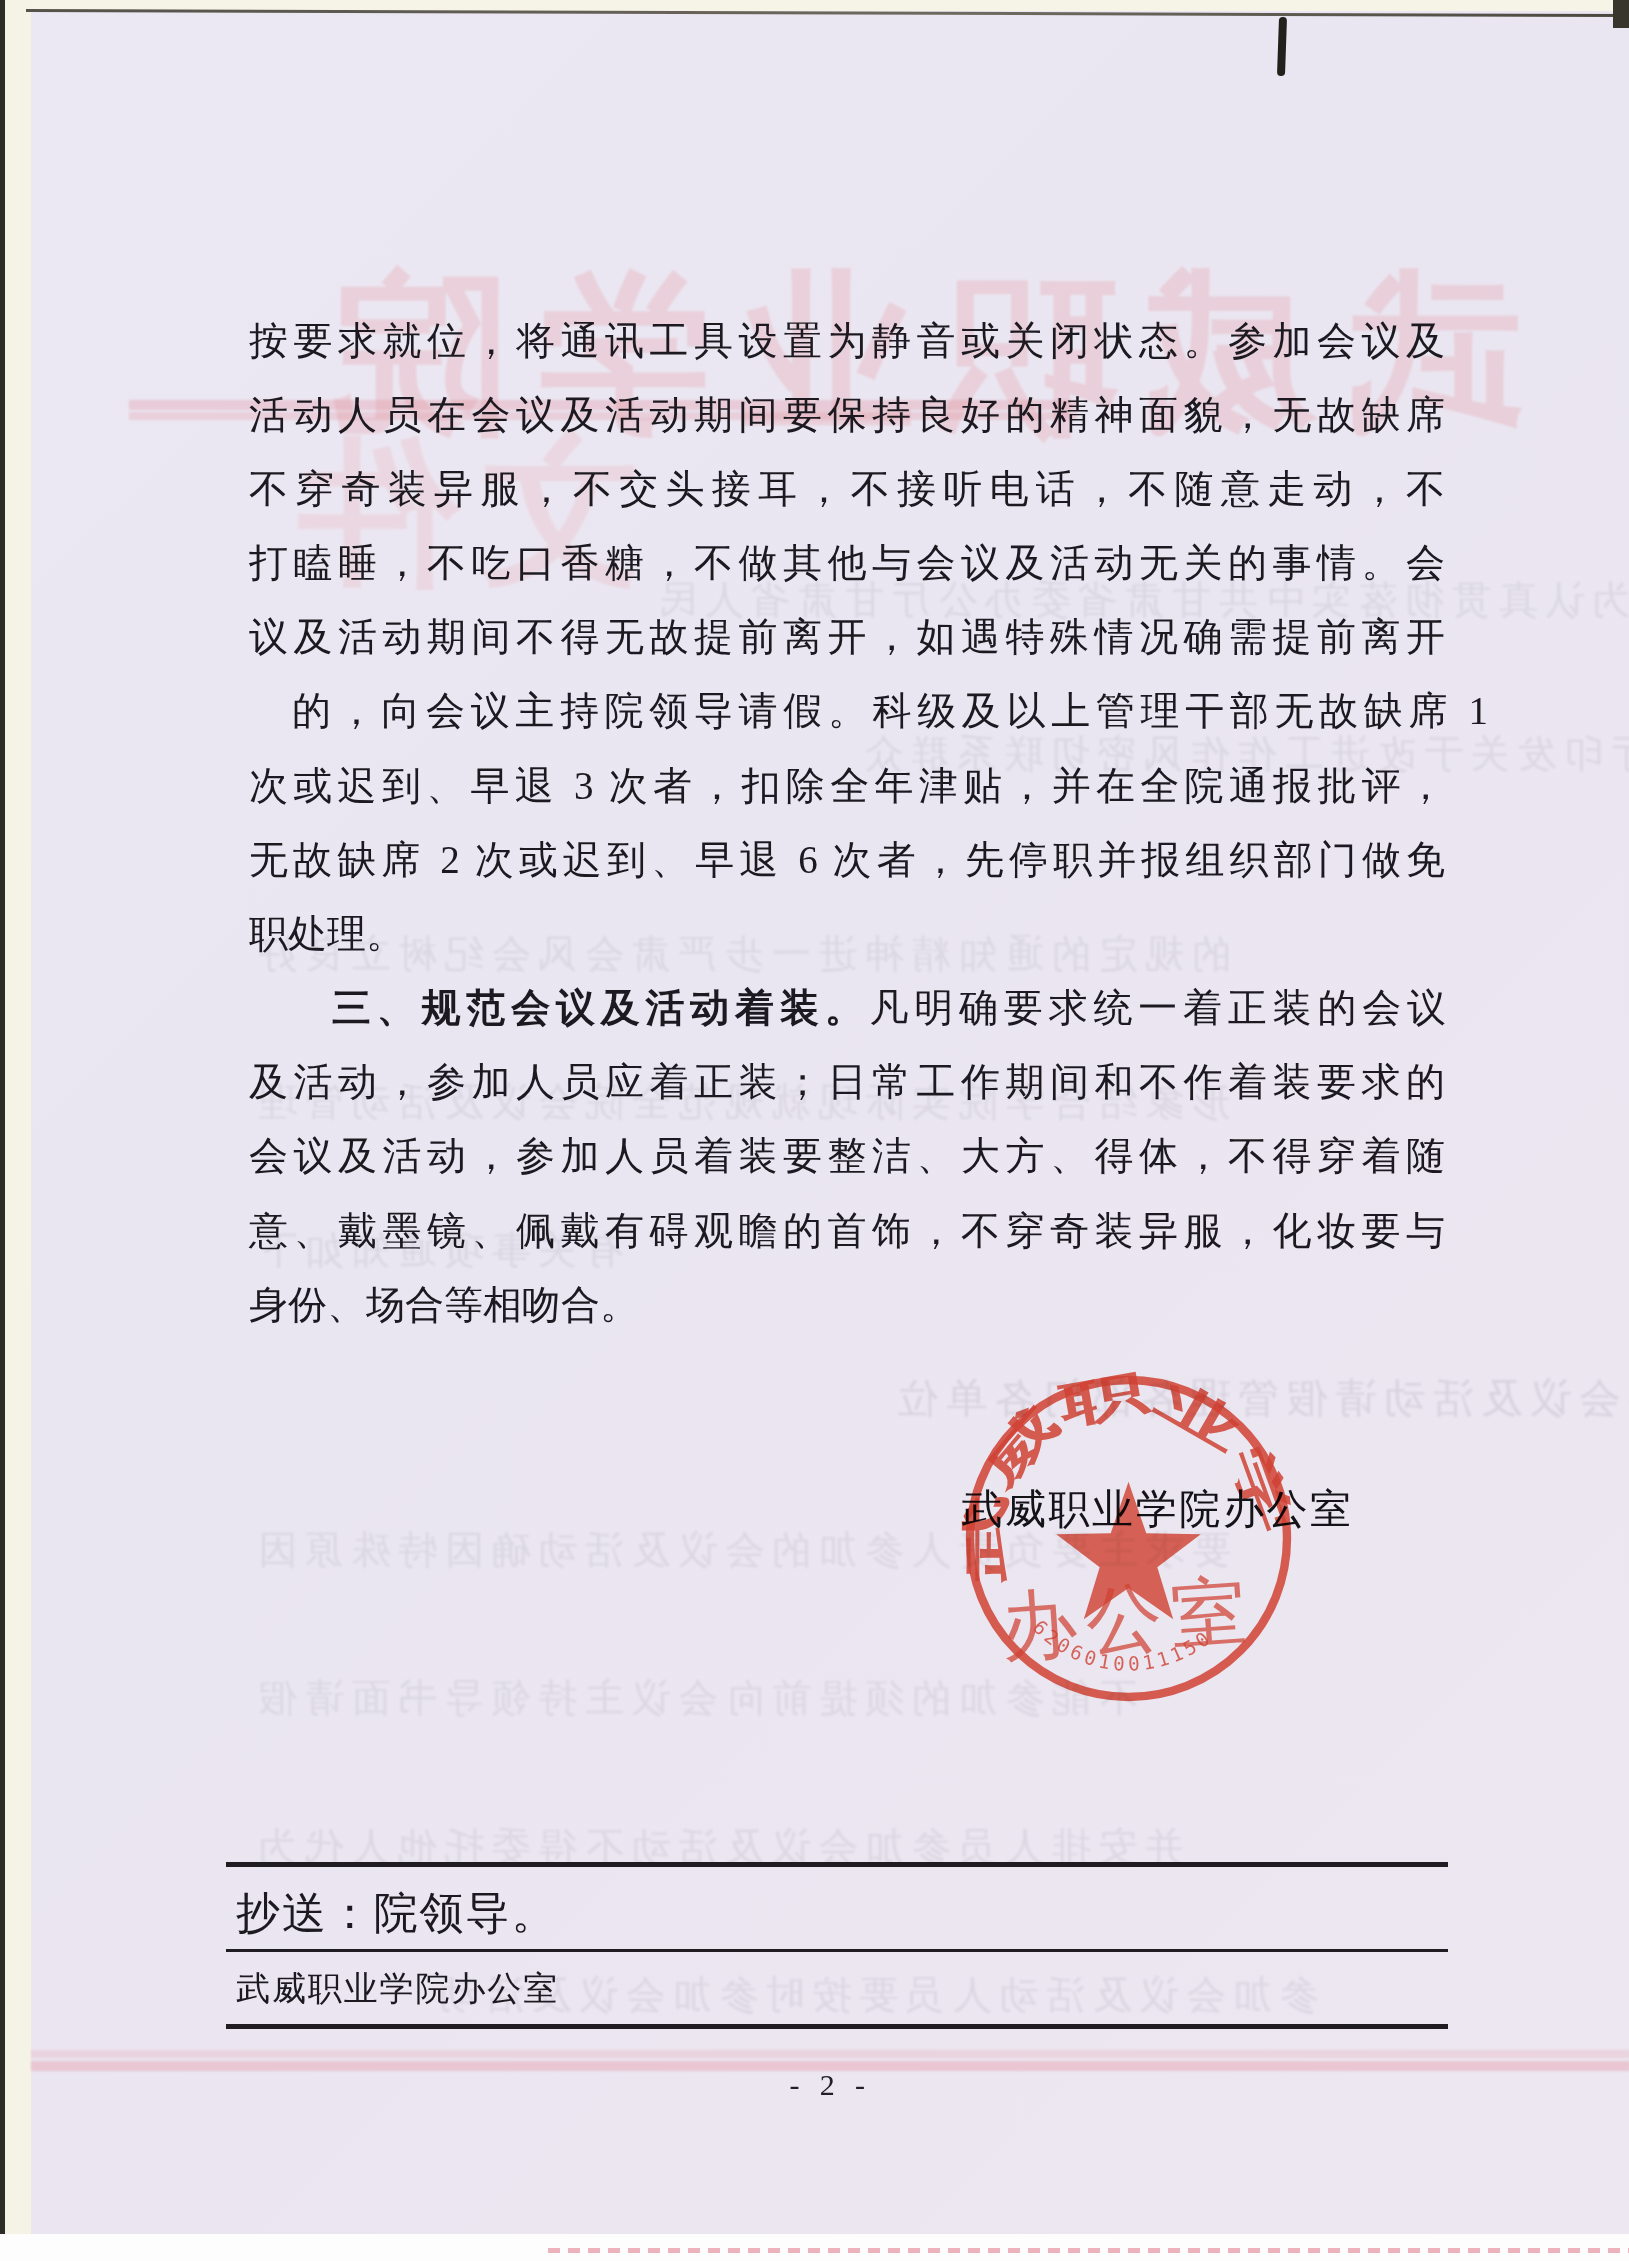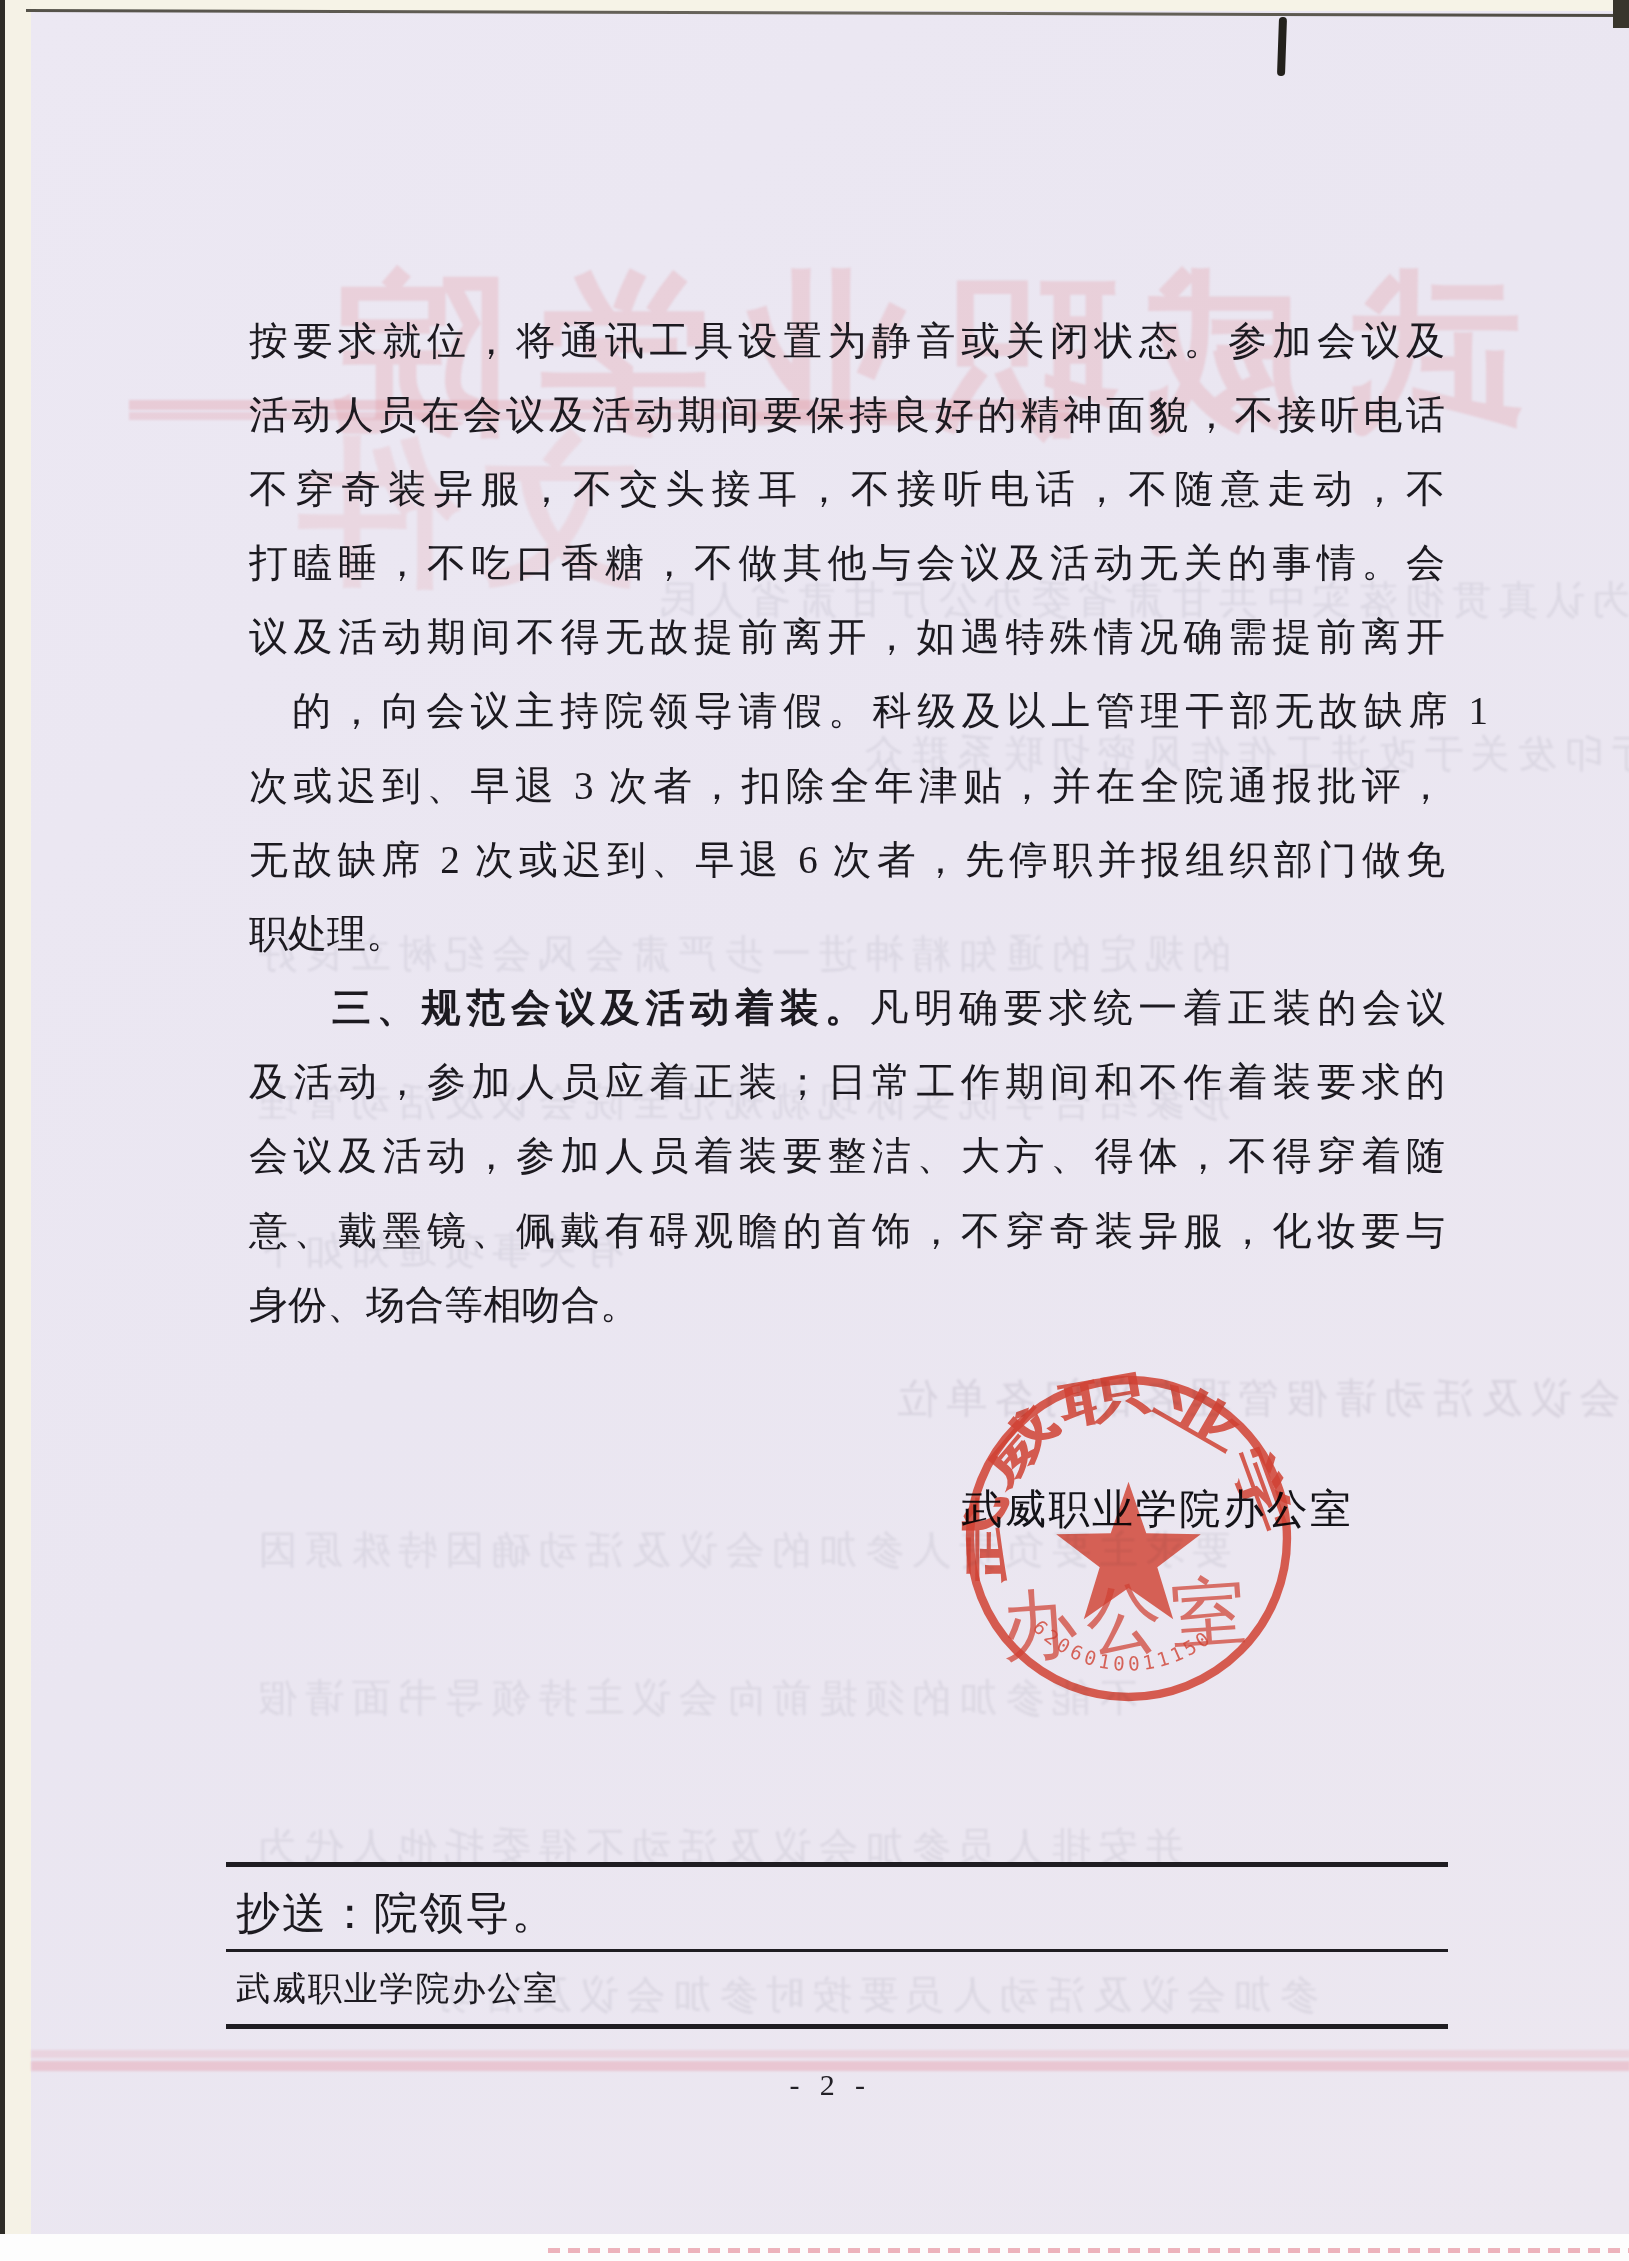--- a/index.html
+++ b/index.html
@@ -84,21 +84,21 @@
     <div class="bleed bleed-gray" style="left:219px;top:1064px;">形象结合学院实际现就规范全院会议及活动管理</div>
     <div class="bleed bleed-gray" style="left:219px;top:1212px;">有关事项通知如下</div>
     <div class="bleed bleed-gray" style="left:858px;top:1360px;font-size:41px;color:rgba(92,86,112,0.13);">一严格会议及活动请假管理各部门各单位</div>
     <div class="bleed bleed-gray" style="left:219px;top:1512px;">要求主要负责人参加的会议及活动确因特殊原因</div>
     <div class="bleed bleed-gray" style="left:219px;top:1660px;">不能参加的须提前向会议主持领导书面请假</div>
     <div class="bleed bleed-gray" style="left:219px;top:1809px;">并安排人员参加会议及活动不得委托他人代为</div>
     <div class="bleed bleed-gray" style="left:400px;top:1957px;">参加会议及活动人员要按时参加会议及活动</div>
 
     <div>
       <div class="tline" style="top:293px;">按要求就位，将通讯工具设置为静音或关闭状态。参加会议及</div>
-      <div class="tline" style="top:367px;">活动人员在会议及活动期间要保持良好的精神面貌，不接听电话</div>
+      <div class="tline" style="top:367px;">活动人员在会议及活动期间要保持良好的精神面貌，无故缺席</div>
       <div class="tline" style="top:441px;">不穿奇装异服，不交头接耳，不接听电话，不随意走动，不</div>
       <div class="tline" style="top:515px;">打瞌睡，不吃口香糖，不做其他与会议及活动无关的事情。会</div>
       <div class="tline" style="top:589px;">议及活动期间不得无故提前离开，如遇特殊情况确需提前离开</div>
       <div class="tline" style="top:663px;margin-left:43px;">的，向会议主持院领导请假。科级及以上管理干部无故缺席 1</div>
       <div class="tline" style="top:738px;">次或迟到、早退 3 次者，扣除全年津贴，并在全院通报批评，</div>
       <div class="tline" style="top:812px;">无故缺席 2 次或迟到、早退 6 次者，先停职并报组织部门做免</div>
       <div class="tline noj" style="top:886px;">职处理。</div>
 
       <div class="tline" style="top:960px;padding-left:83px;width:1114px;">
         <span class="hei">三、规范会议及活动着装。</span><span>凡明确要求统一着正装的会议</span>

